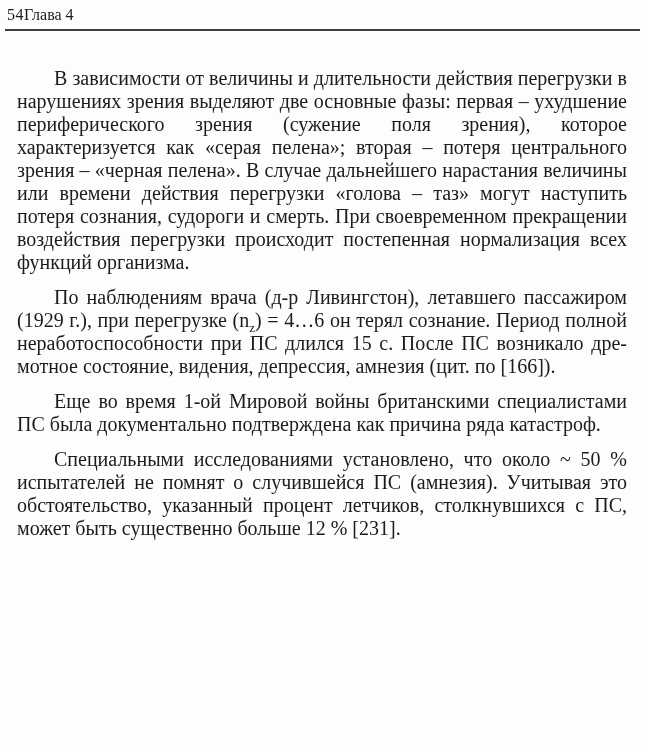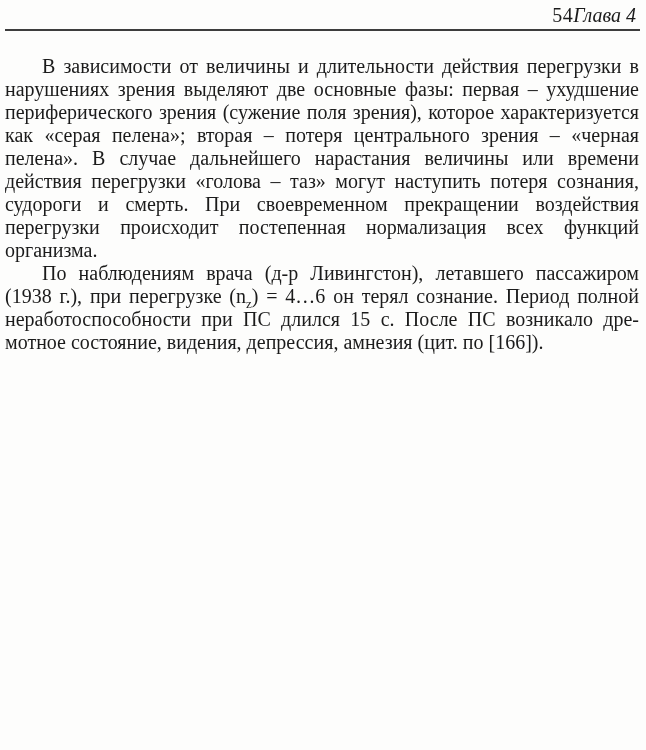--- a/index.html
+++ b/index.html
@@ -12,45 +12,44 @@
     width: 646px;
     height: 750px;
     background: #fdfdfc;
     overflow: hidden;
     font-family: "Liberation Serif", "DejaVu Serif", serif;
     color: #1b1b1b;
     box-sizing: border-box;
   }
   .page-header {
     display: flex;
-    justify-content: flex-end;
+    justify-content: flex-start;
     align-items: baseline;
     padding: 3px 10px 0 7px;
-    font-size: 20px;
+    font-size: 16px;
     line-height: 24px;
   }
   .page-num {
     letter-spacing: 0.5px;
   }
   .chapter {
-    font-style: italic;
   }
   .header-rule {
     margin: 2px 6px 0 5px;
     border-bottom: 2px solid #3d3d3d;
     height: 0;
   }
   .page-body {
     padding: 24px 7px 0 5px;
     font-size: 20px;
     line-height: 23px;
     text-align: justify;
   }
   .page-body p {
-    margin: 0;
+    margin: 12px;
     padding: 0;
     text-indent: 37px;
   }
   sub.sub {
     font-size: 13px;
     line-height: 0;
   }
 </style>
 </head>
 <body>
@@ -61,20 +60,22 @@
     <span class="page-num">54</span>
     <span class="chapter">Глава 4</span>
   </header>
 
   <div class="header-rule"></div>
 
   <main class="page-body">
     <p>В зависимости от величины и длительности действия пере­грузки в нарушениях зрения выделяют две основные фазы: первая – ухудшение периферического зрения (сужение поля зрения), кото­рое характеризуется как «серая пелена»; вторая – потеря централь­ного зрения – «черная пелена». В случае дальнейшего нарастания величины или времени действия перегрузки «голова – таз» могут наступить потеря сознания, судороги и смерть. При своевременном прекращении воздействия перегрузки происходит постепенная нормализация всех функций организма.</p>
 
 
-    <p><span>По наблюдениям врача (д-р Ливингстон), летавшего пассажиром (1938 г.), при перегрузке (n</span><sub class="sub">z</sub><span>) = 4…6 он терял сознание. Период полной неработоспособности при ПС длился 15 с. После ПС возникало дре­мотное состояние, видения, депрессия, амнезия (цит. по [166]).</span></p>
+    <p><span>По наблюдениям врача (д-р Ливингстон), летавшего пассажиром (1929 г.), при перегрузке (n</span><sub class="sub">z</sub><span>) = 4…6 он терял сознание. Период полной неработоспособности при ПС длился 15 с. После ПС возникало дре­мотное состояние, видения, депрессия, амнезия (цит. по [166]).</span></p>
 
 
+    <p>Еще во время 1-ой Мировой войны британскими специалистами ПС была документально подтверждена как причина ряда катастроф.</p>
 
 
+    <p>Специальными исследованиями установлено, что около ~ 50 % испытателей не помнят о случившейся ПС (амнезия). Учитывая это обстоятельство, указанный процент летчиков, столкнувшихся с ПС, может быть существенно больше 12 % [231].</p>
   </main>
 
 </div>
 
 </body></html>

